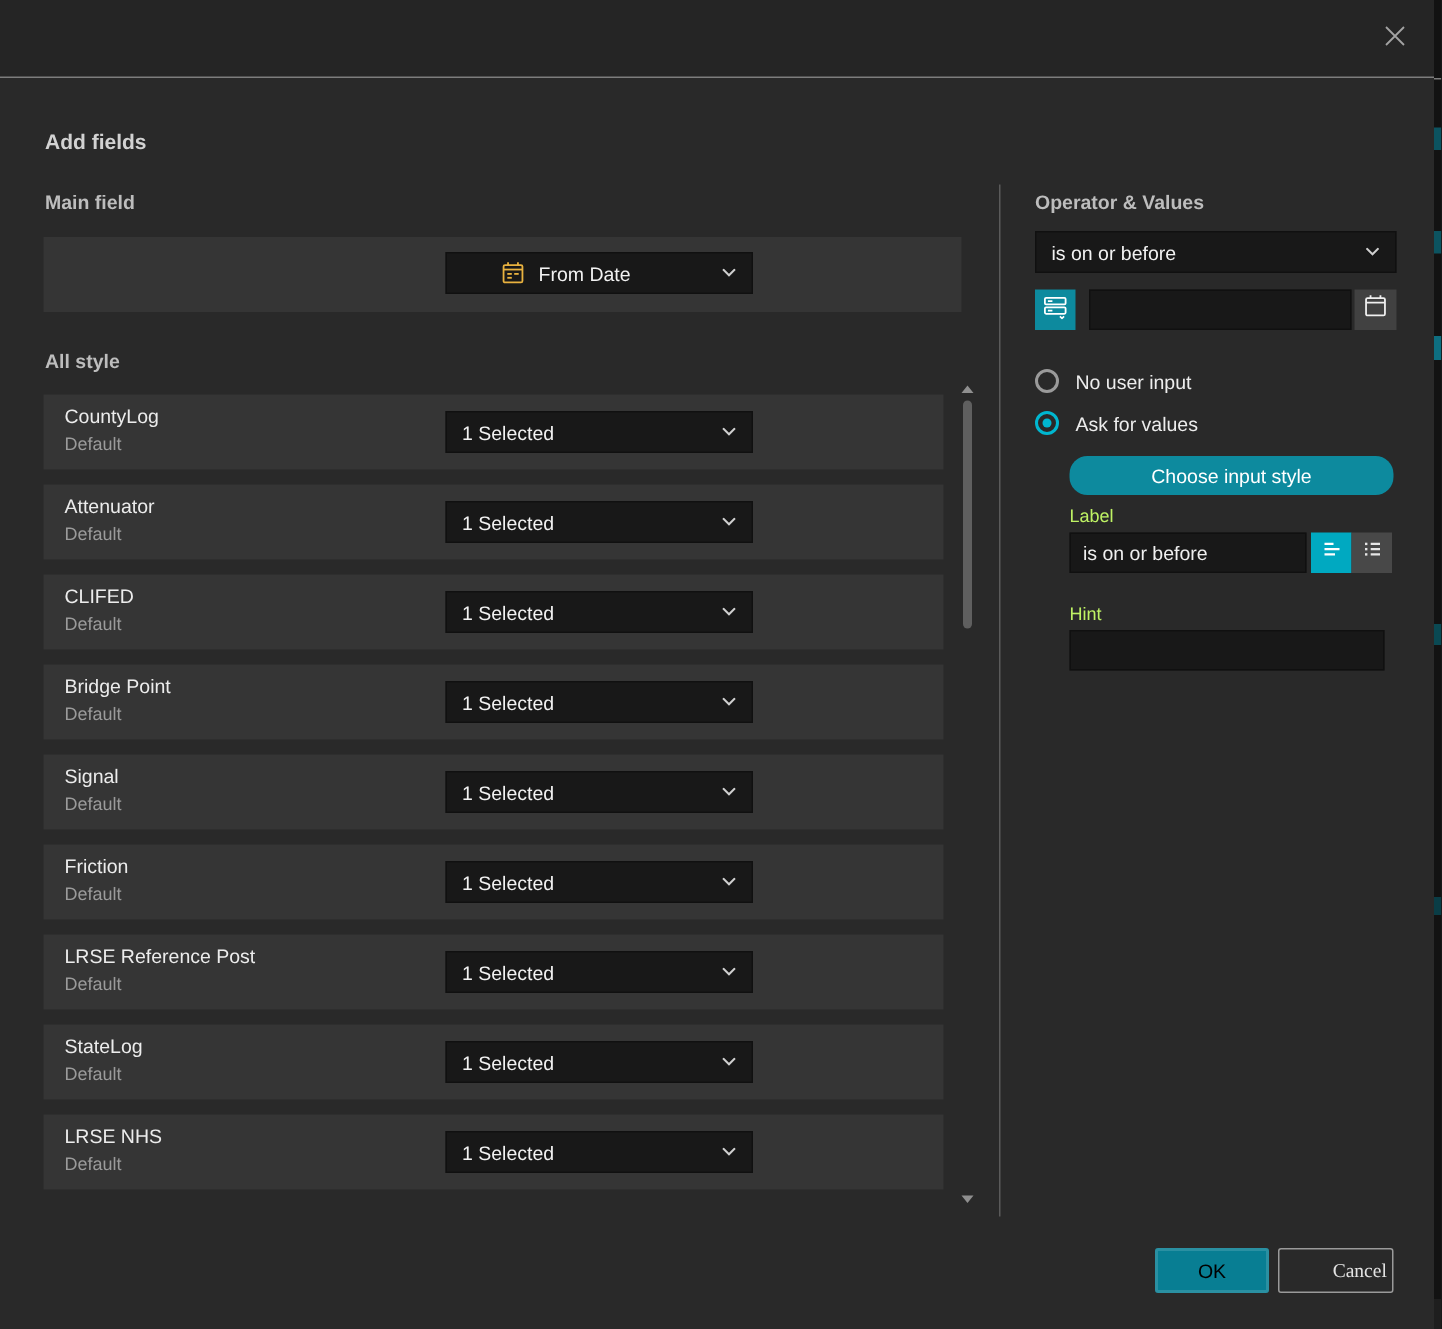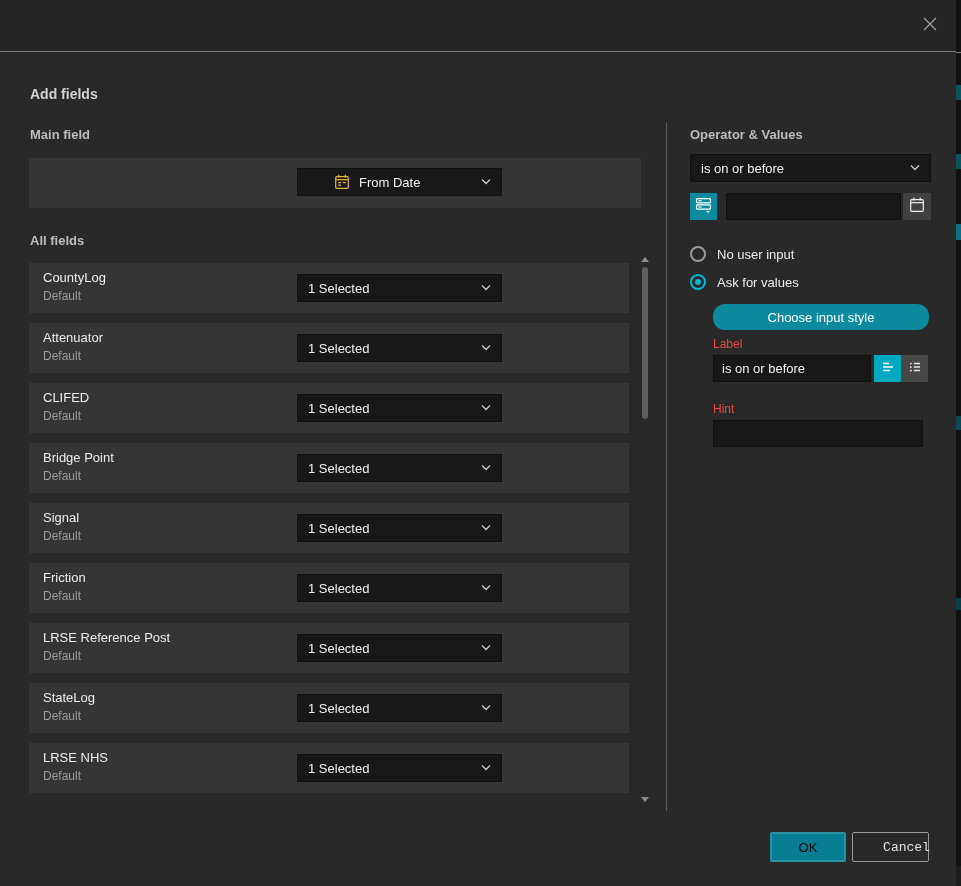--- a/index.html
+++ b/index.html
@@ -70,21 +70,21 @@
   .radio-circ.sel::after {
     content:""; position:absolute; left:3px; top:3px; width:6px; height:6px;
     border-radius:50%; background:#00b7d0;
   }
   .radio-lab { font-size:13px; color:#ededed; }
   .choose-btn {
     position:absolute; left:713px; top:304px; width:216px; height:26px;
     background:#0d8a9e; color:#fff; font-size:13px; font-family:"Liberation Sans", sans-serif;
     display:flex; align-items:center; justify-content:center; cursor:pointer; border-radius:12px;
   }
-  .mini-lab { position:absolute; font-size:12px; color:#ef4444; }
+  .mini-lab { position:absolute; font-size:12px; color:#bef264; }
   .label-input {
     position:absolute; left:713px; top:355px; width:158px; height:27px;
     background:#181818; border:1px solid #101010; color:#f0f0f0;
     font-family:"Liberation Sans", sans-serif; font-size:13px; padding:0 8px; outline:none;
   }
   .tog-btn { position:absolute; top:355px; width:27px; height:27px; display:flex; align-items:center; justify-content:center; cursor:pointer; }
   .tog-sel { left:874px; background:#00a9c1; }
   .tog-un  { left:901px; background:#484848; }
   .hint-input {
     position:absolute; left:713px; top:420px; width:210px; height:27px;
@@ -94,21 +94,21 @@
   
   .ok-btn {
     position:absolute; left:770px; top:832px; width:76px; height:30px;
     background:#087e93; color:#000000; font-size:13px; font-family:"Liberation Sans", sans-serif;
     display:flex; align-items:center; justify-content:center; cursor:pointer; border-radius:2px;
     box-shadow: inset 0 0 0 2px rgba(255,255,255,.14);
   }
   .cancel-btn {
     position:absolute; left:852px; top:832px; width:77px; height:30px;
     background:transparent; border:1px solid #9a9a9a; color:#e3e3e3; font-size:13px;
-    font-family:Liberation Mono, monospace;
+    font-family:Liberation Serif, serif;
     display:flex; align-items:center; justify-content:center; cursor:pointer; border-radius:2px;padding-left:32px;
   }
   
   .edge-strip { position:absolute; left:956px; top:0; width:5px; height:886px; background:#121212; }
   .edge-strip .seg { position:absolute; left:0; width:5px; }
 </style>
 </head>
 <body>
 
 <div class="dialog">
@@ -118,21 +118,21 @@
       <span>
         <svg width="18" height="18" viewBox="0 0 18 18">
             <path d="M3 3 L15 15 M15 3 L3 15" stroke="#a3a3a3" stroke-width="1.2" fill="none"></path>
           </svg>
       </span>
     </div>
   </div>
 
   <div class="h-add">Add fields</div>
   <div class="h-sub" style="left:30px; top:127px;">Main field</div>
-  <div class="h-sub" style="left:30px; top:233px;">All fields</div>
+  <div class="h-sub" style="left:30px; top:233px;">All style</div>
 
   <div class="main-panel">
     <div class="dd" style="left:268px; top:10px; width:205px;padding-left:36px;">
       <span class="lead-ic">
         <svg width="16" height="16" viewBox="0 0 16 16" fill="none" stroke="#e9b23f" stroke-width="1.2">
           <rect x="1.7" y="2.7" width="12.6" height="11.6" rx="1"></rect>
           <line x1="1.7" y1="5.7" x2="14.3" y2="5.7"></line>
           <line x1="4.7" y1="0.8" x2="4.7" y2="3.4"></line>
           <line x1="11.3" y1="0.8" x2="11.3" y2="3.4"></line>
           <line x1="4.2" y1="8.6" x2="7.2" y2="8.6"></line>

